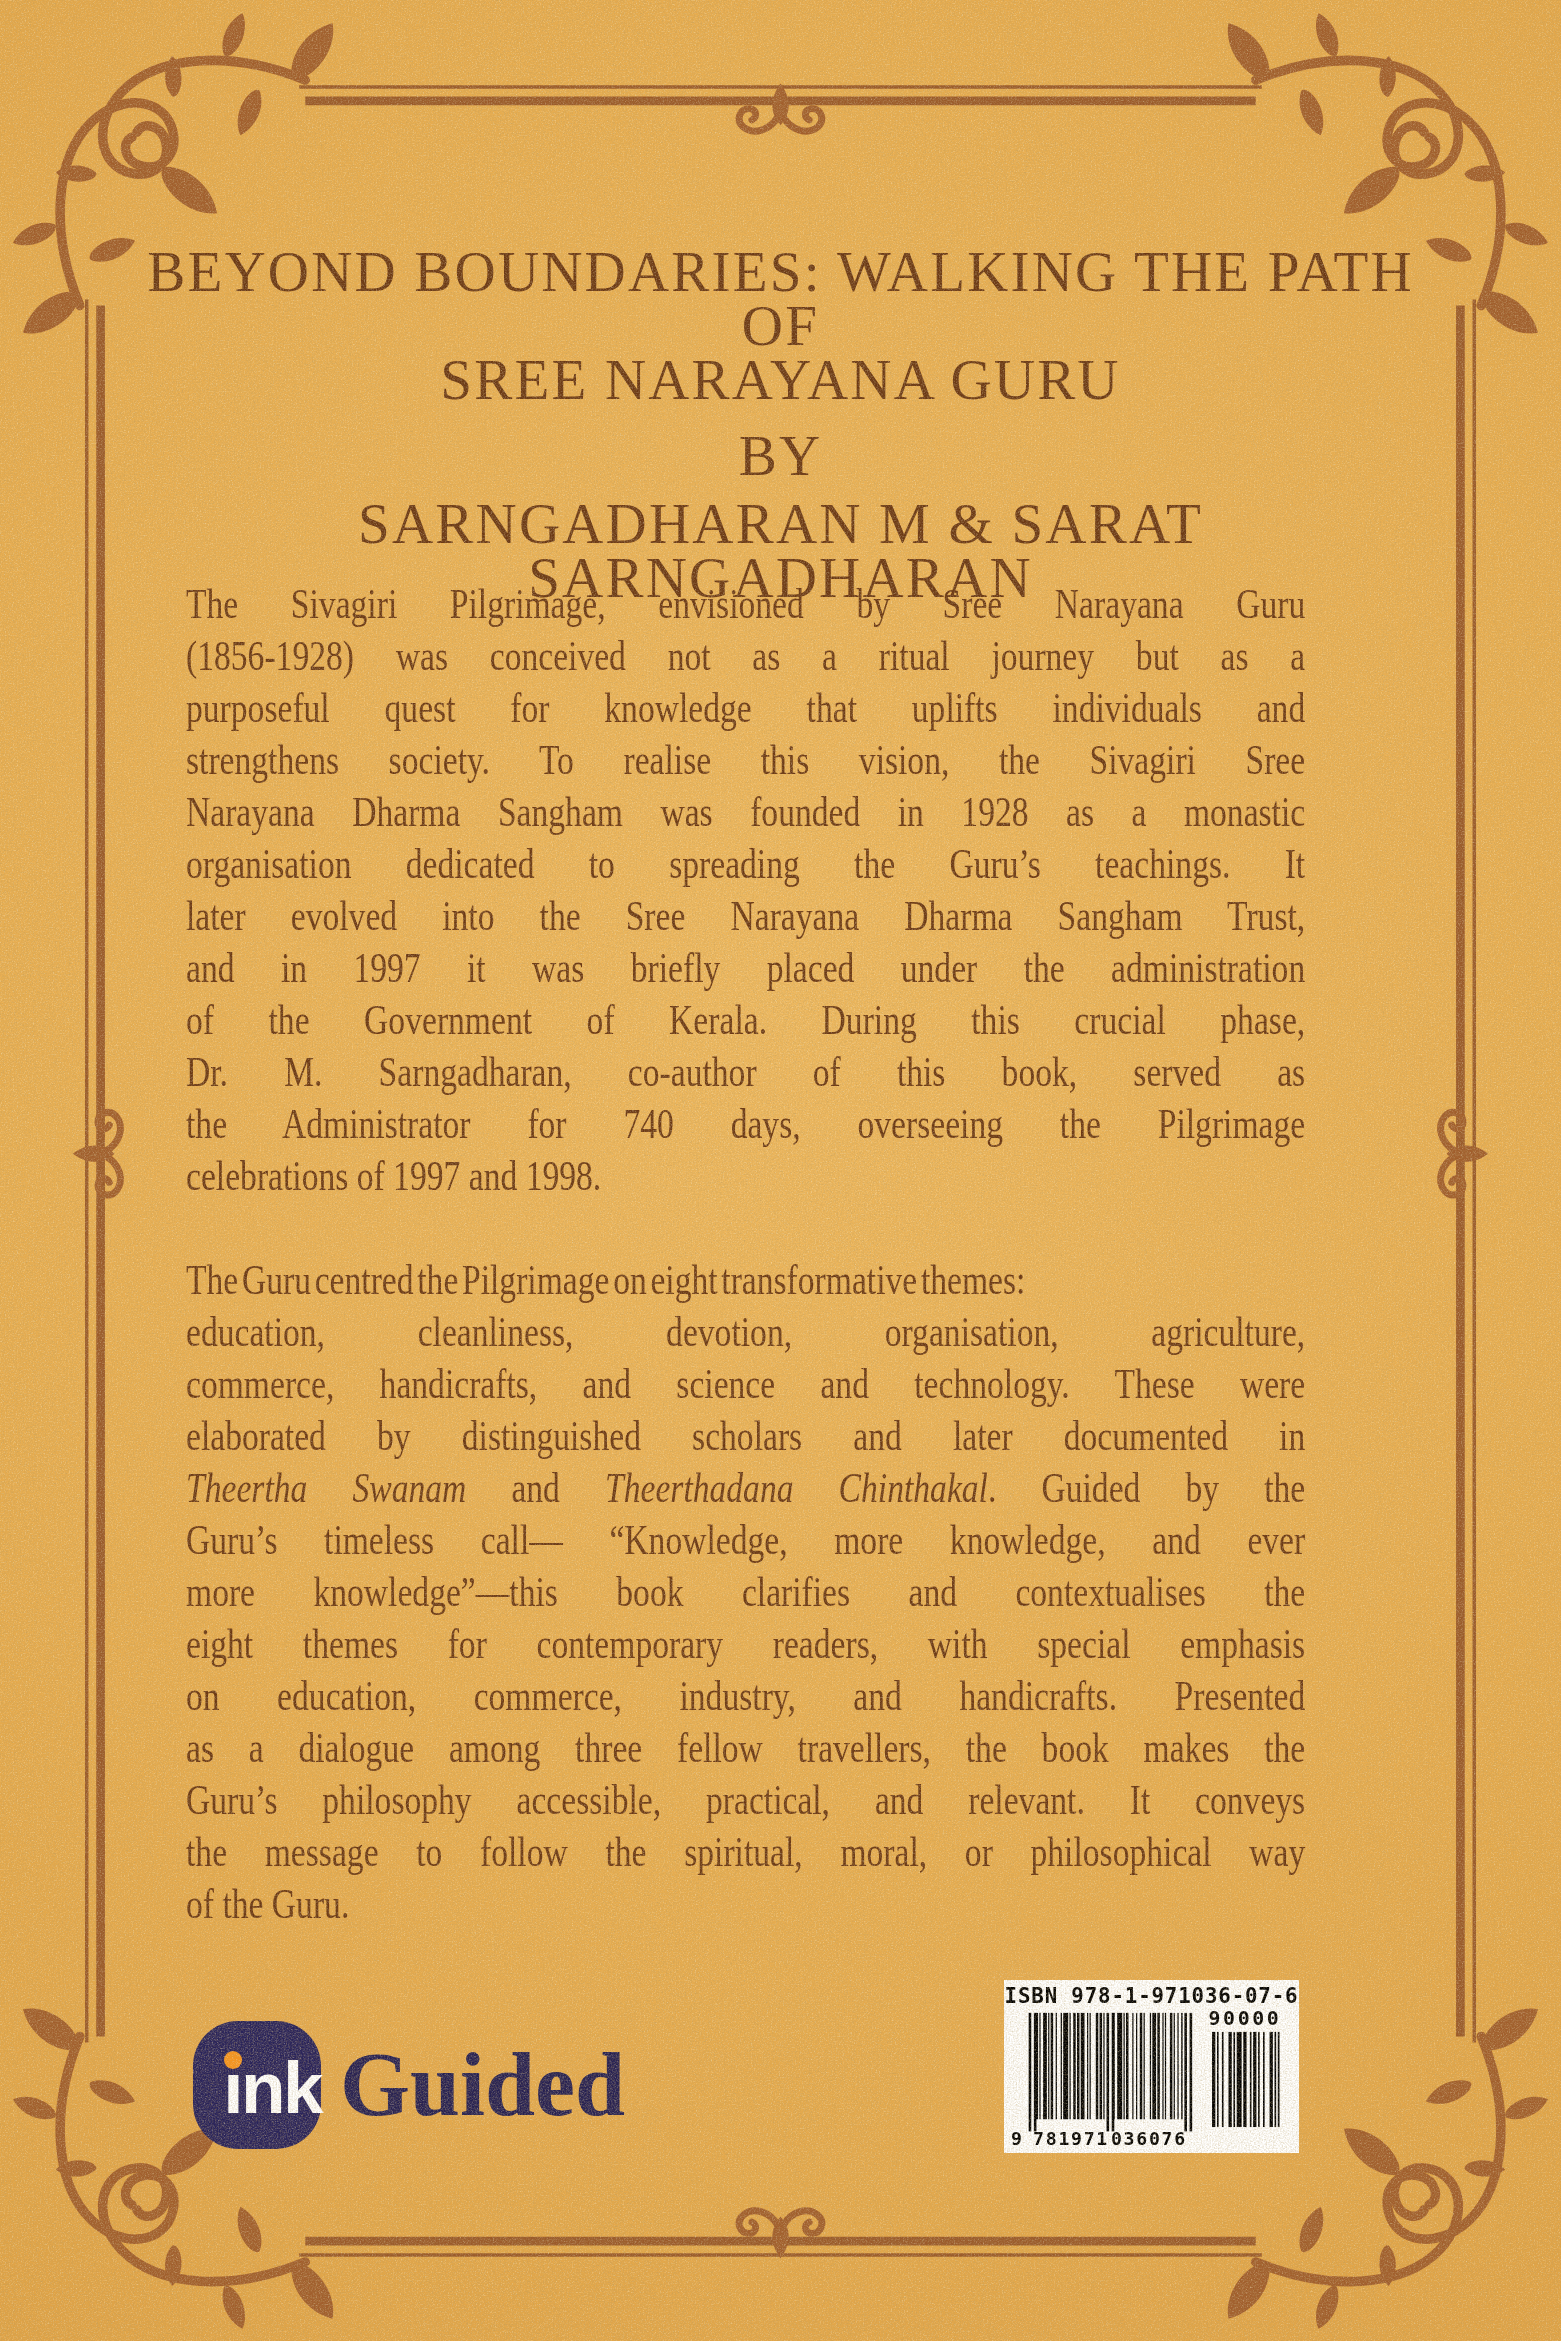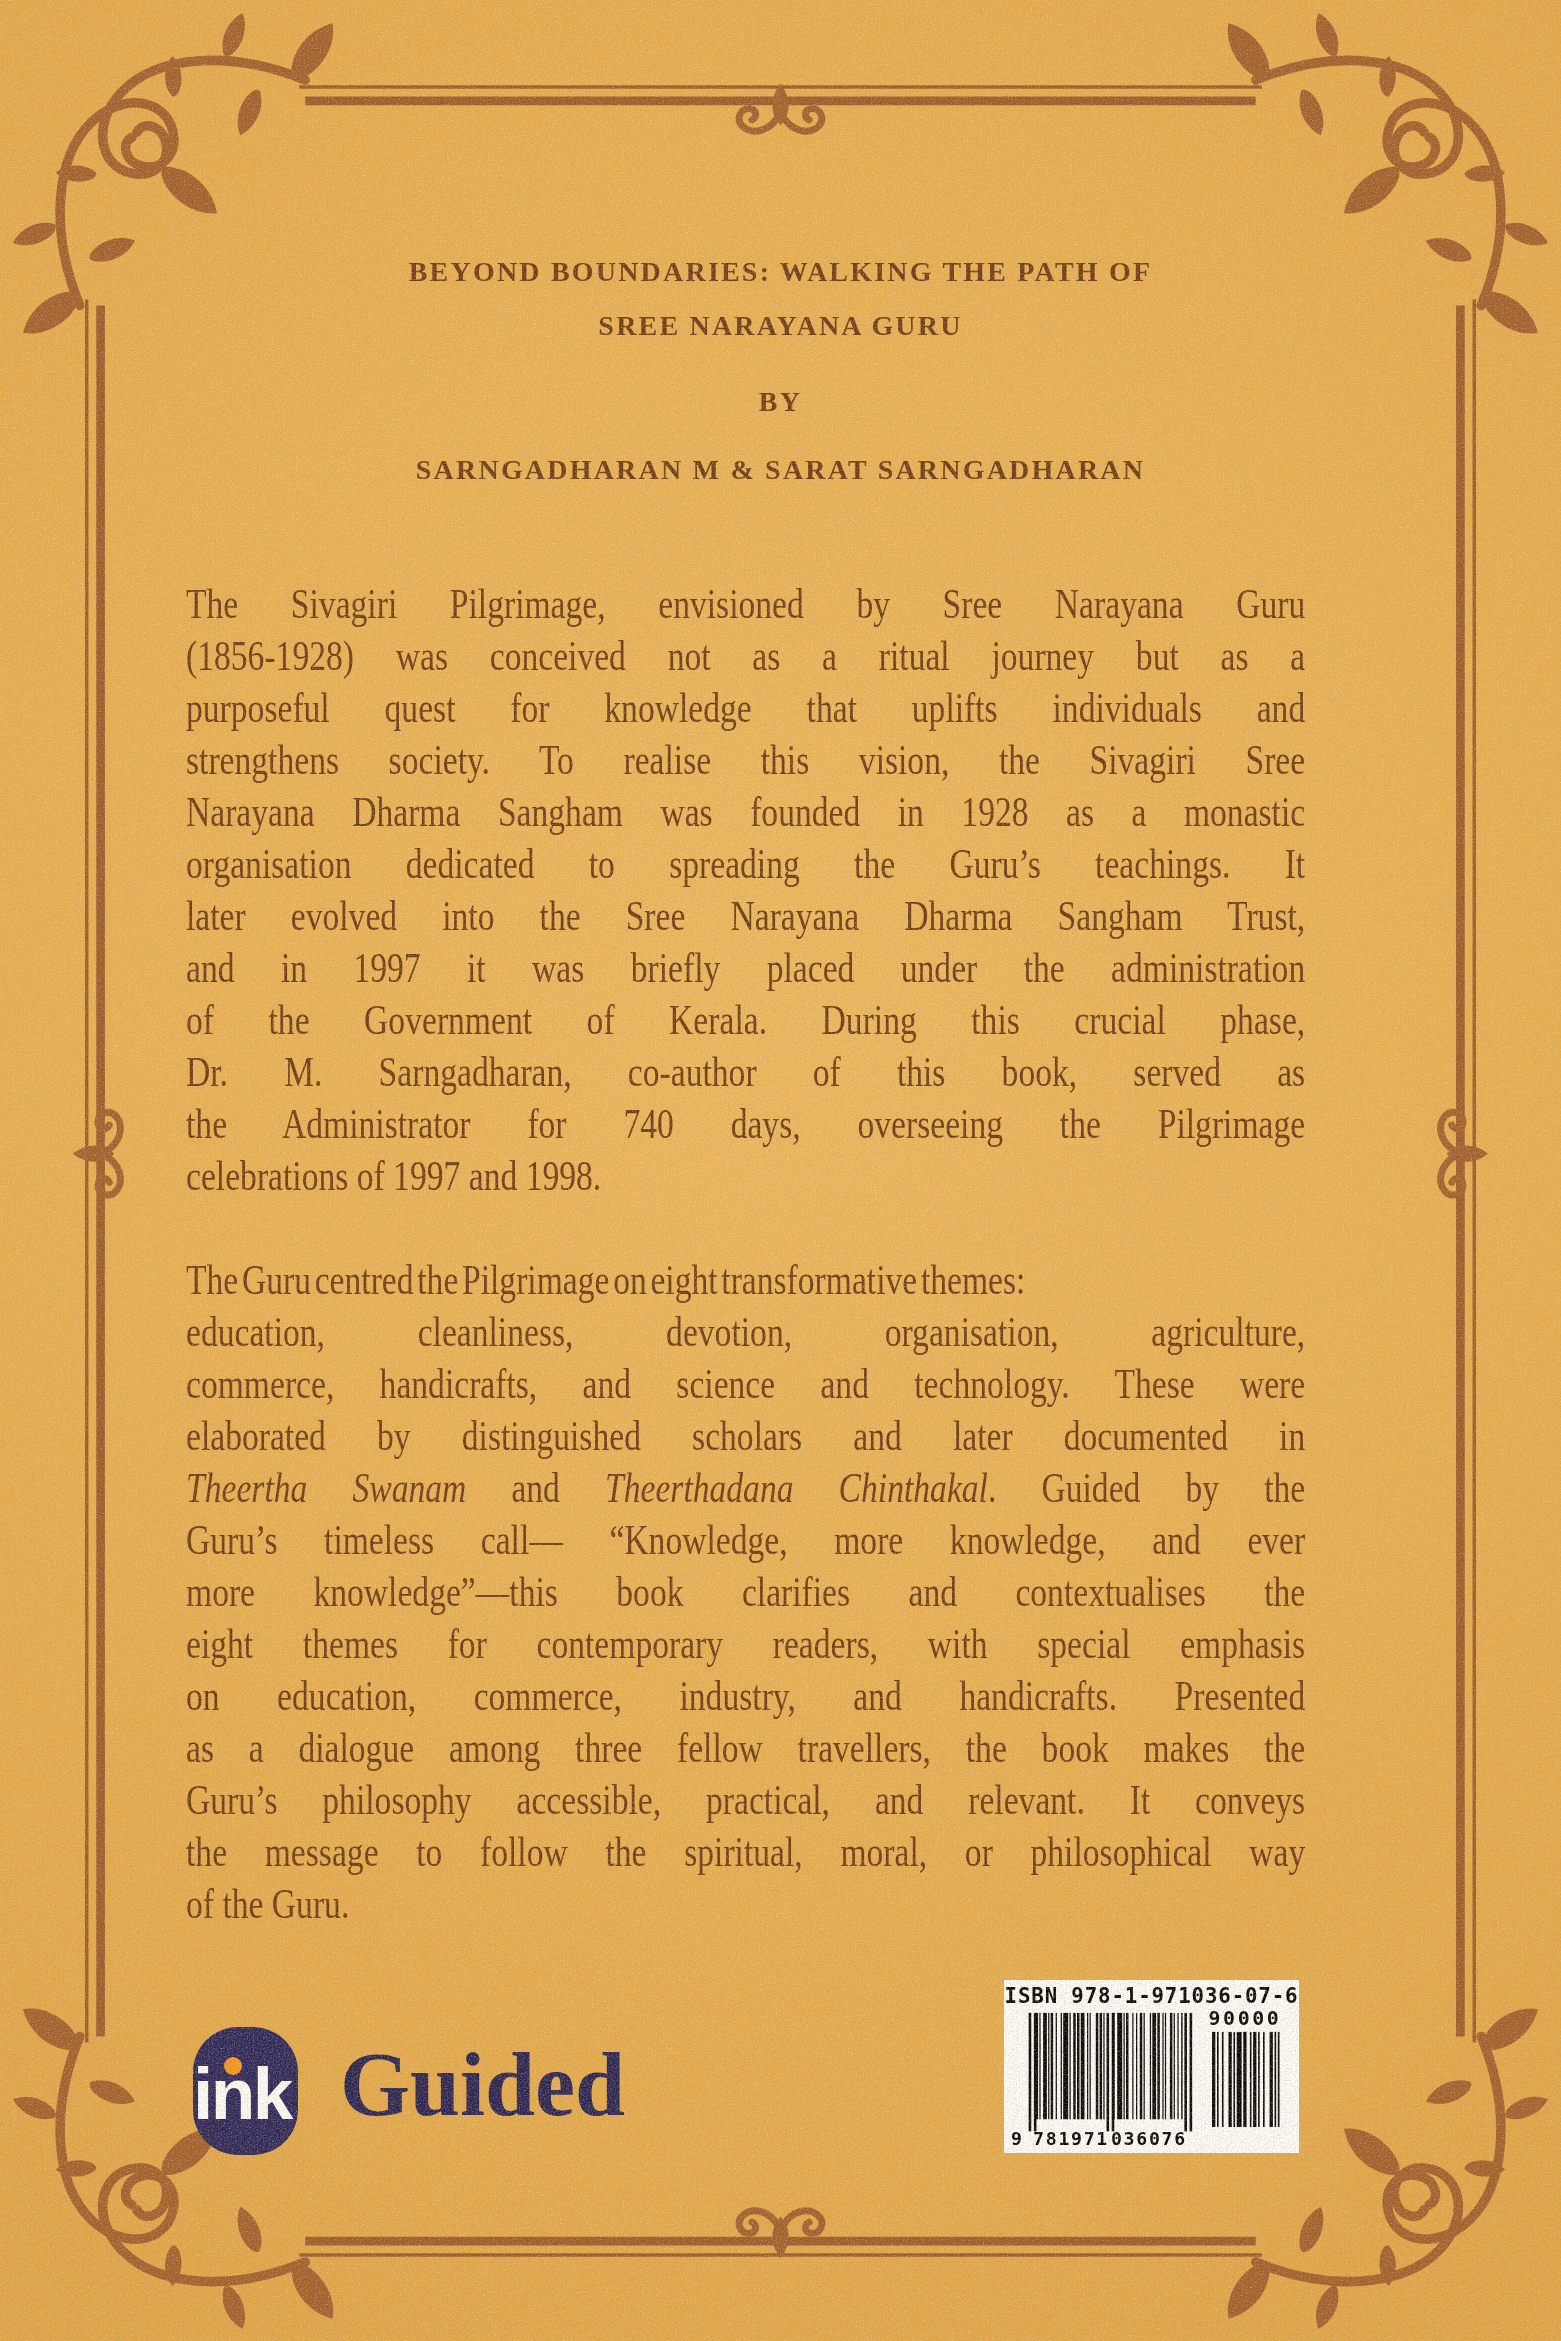--- a/index.html
+++ b/index.html
@@ -14,21 +14,21 @@
 
   
   .frame-svg { position: absolute; inset: 0; width: 1561px; height: 2342px; }
 
   
   .title-wrap {
     position: absolute; left: 130px; right: 130px; top: 245px;
     text-align: center; color: #6b3814;
   }
   .title-line {
-    font-size: 28px; line-height: 54px; letter-spacing: 2.2px; font-weight: 700;
+    font-size: 57px; line-height: 54px; letter-spacing: 2.2px; font-weight: 400;
   }
   .byline { margin-top: 22px; }
   .authors { margin-top: 14px; }
 
   
   .para {
     position: absolute; left: 186px; width: 1399px;
     transform: scaleX(0.8); transform-origin: left top;
     color: #6b3814; font-size: 42px;
   }
@@ -39,24 +39,24 @@
     text-align: justify; text-align-last: justify;
     white-space: nowrap; 
   }
   .tline-last { text-align-last: left; }
   .tline-tight { word-spacing: -0.14em; text-align-last: left; }
   .it { font-style: italic; }
 
   
   .logo-row { position: absolute; left: 193px; top: 2021px; height: 132px; }
   .logo-badge {
-    position: absolute; left: 0; top: 6px;
-    width: 105px; height: 128px;
+    position: absolute; left: 0; top: 0;
+    width: 128px; height: 128px;
     background: #29235a; border-radius: 45px;
-    display: flex; align-items: center; justify-content: flex-start;
+    display: flex; align-items: center; justify-content: flex-end;
   }
   .logo-badge .mark {
     font-family: "Liberation Sans", "DejaVu Sans", sans-serif;
     font-weight: 700; font-size: 73px; color: #ffffff;
     letter-spacing: -2.6px; margin-top: 5.2px;
   }
   .logo-dot {
     position: absolute; left: 31px; top: 29.5px;
     width: 18px; height: 18px; border-radius: 50%;
     background: #f7941d;

